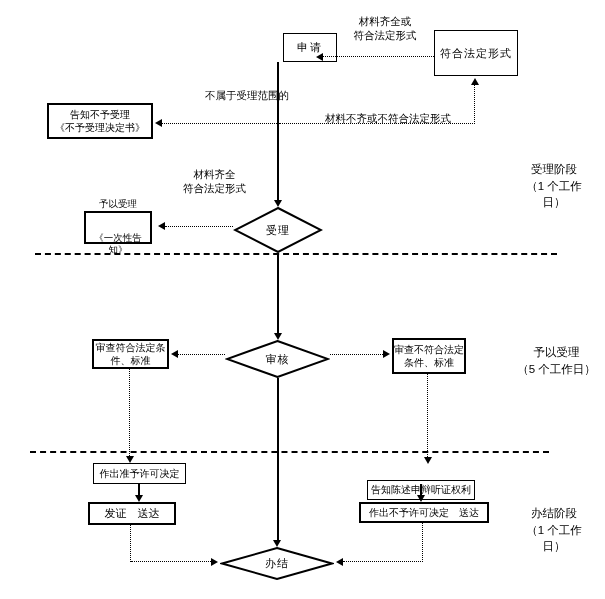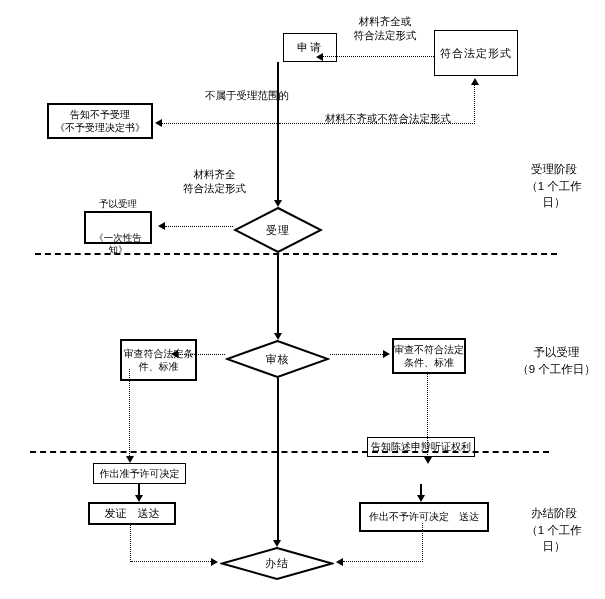--- a/index.html
+++ b/index.html
@@ -11,26 +11,26 @@
     position:absolute;background:#fff;border:1.5px solid #000;box-sizing:border-box;
     display:flex;flex-direction:column;align-items:center;justify-content:center;
     text-align:center;font-size:10px;line-height:1.35;
   }
   .box.bold{border-width:2.5px;}
   .box.thin{border-width:1px;}
   .b-apply{left:239px;top:33px;width:54px;height:29px;font-size:11px;letter-spacing:2px;margin-left:44px;}
   .b-notice{left:434px;top:30px;width:84px;height:46px;font-size:11px;letter-spacing:1px;}
   .b-reject{left:47px;top:103px;width:106px;height:36px;}
   .b-accept{left:84px;top:211px;width:68px;height:33px;font-size:9.5px;gap:21px;}
-  .b-rpass{left:92px;top:339px;width:77px;height:42px;margin-left:28px;}
+  .b-rpass{left:92px;top:339px;width:77px;height:30px;}
   .b-rfail{left:392px;top:338px;width:74px;height:36px;text-align:center;}
   .b-grant{left:93px;top:463px;width:93px;height:21px;}
   .b-issue{left:88px;top:502px;width:88px;height:23px;font-size:11px;}
-  .b-hearing{left:367px;top:437px;width:108px;height:20px;}
-  .b-deny{left:359px;top:502px;width:130px;height:30px;font-family:Liberation Serif, serif;}
+  .b-hearing{left:367px;top:480px;width:108px;height:20px;}
+  .b-deny{left:359px;top:502px;width:130px;height:21px;font-family:Liberation Serif, serif;}
   .diamond{position:absolute;}
   .diamond svg{position:absolute;left:0;top:0;}
   .dlabel{position:absolute;inset:0;display:flex;align-items:center;justify-content:center;
     font-size:11px;letter-spacing:1px;}
   .d-accept{left:233px;top:207px;width:90px;height:46px;}
   .d-review{left:225px;top:340px;width:105px;height:38px;}
   .d-close{left:220px;top:547px;width:114px;height:33px;}
   .lbl{position:absolute;text-align:center;font-size:10.5px;line-height:1.3;}
   .l-top{left:333px;top:15px;width:104px;}
   .l-scope{left:166px;top:89px;width:100px;margin-left:31px;}
@@ -136,21 +136,21 @@
   </div>
 
   <div class="stage s-accept">
     <span class="ln">受理阶段</span>
     <span class="ln">（1 个工作</span>
     <span class="ln">日）</span>
   </div>
 
   <div class="stage s-review">
     <span class="ln">予以受理</span>
-    <span class="ln">（9 个工作日）</span>
+    <span class="ln">（5 个工作日）</span>
   </div>
 
   <div class="stage s-close">
     <span class="ln">办结阶段</span>
     <span class="ln">（1 个工作</span>
     <span class="ln">日）</span>
   </div>
 
   <div class="sep" style="left:35px;top:253px;width:522px;"></div>
   <div class="sep" style="left:30px;top:451px;width:519px;"></div>

